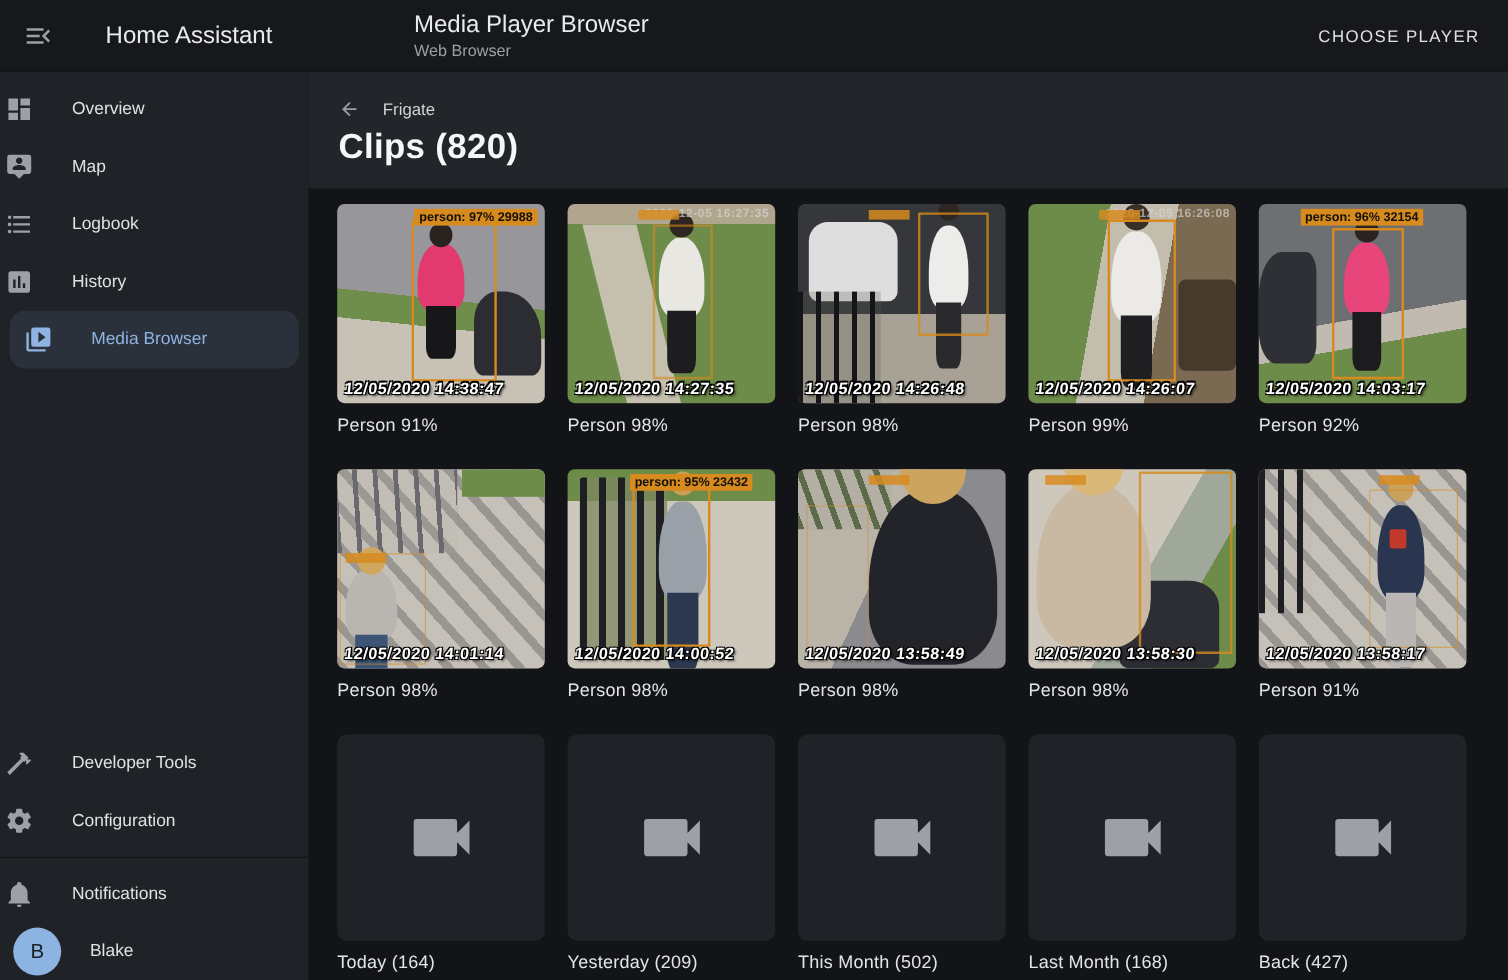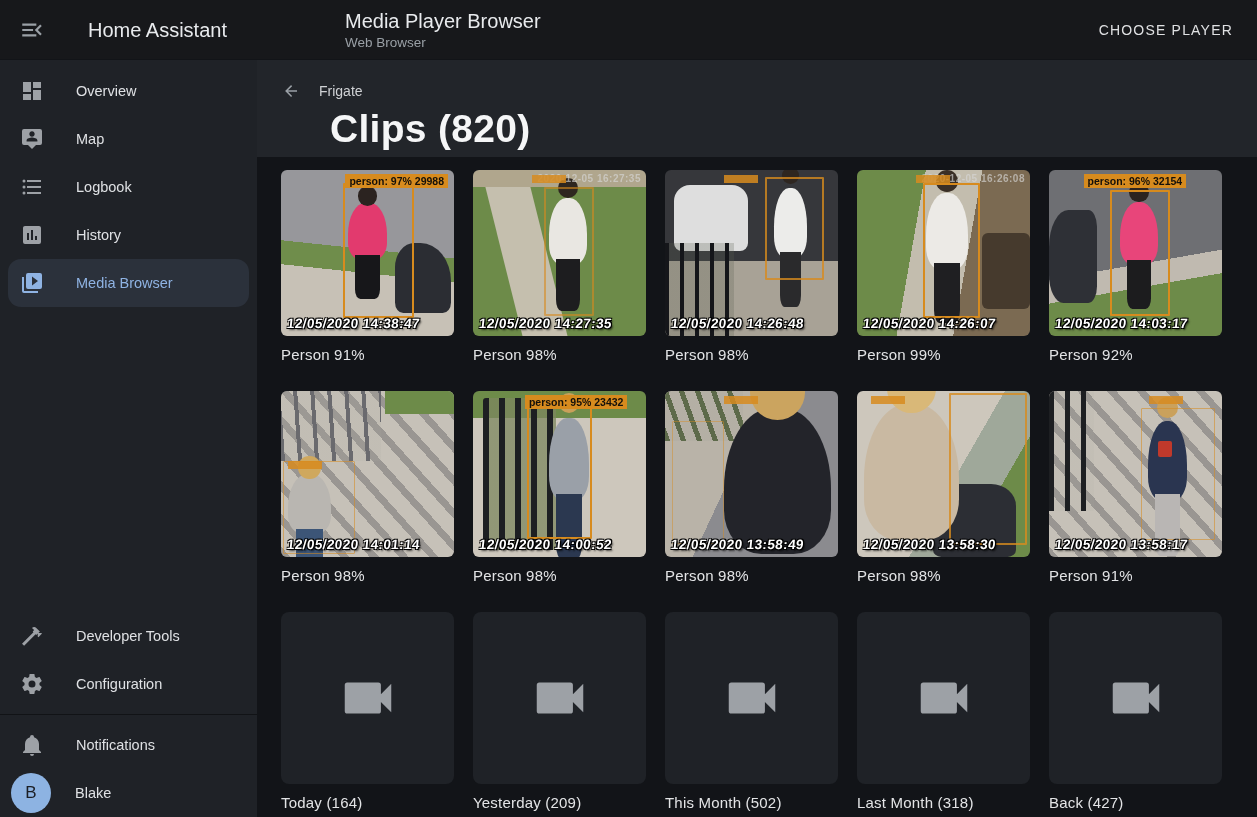--- a/index.html
+++ b/index.html
@@ -33,21 +33,21 @@
     font-family:"Liberation Sans", sans-serif;
   }
 
   
   .sidebar {
     position:absolute; left:0; top:60px; width:257px; height:757px;
     background:#1f2227; display:flex; flex-direction:column; padding-top:7px; z-index:20;
   }
   .nav-item {
     height:48px; display:flex; align-items:center; cursor:pointer;
-    padding-left:20px; margin:0 0; color:#dfe1e4; font-size:14.5px; font-weight:500;
+    padding-left:4px; margin:0 0; color:#dfe1e4; font-size:14.5px; font-weight:500;
   }
   .nav-item .nav-icon { width:24px; height:24px; margin-right:32px; color:#9da1a6; flex:none; display:flex; }
   .nav-item.selected {
     background:#2b313b; border-radius:13px; margin:0 8px; padding-left:12px; color:#8fb3e3;
   }
   .nav-item.selected .nav-icon { color:#8fb3e3; }
   .nav-spacer { flex:1 1 auto; }
   .nav-divider { height:1px; background:#111316; margin:6px 0 6px 0; }
   .avatar {
     width:40px; height:40px; border-radius:50%; background:#8db3e2; color:#1b1e24;
@@ -57,21 +57,21 @@
   .nav-item.user { padding-left:20px; }
 
   
   .main { position:absolute; left:257px; top:60px; width:1000px; height:757px; background:#121418; }
   .main-header {
     height:97px; background:#22252a; padding:22px 0 0 25px;
   }
   .breadcrumb { display:flex; align-items:center; gap:19px; cursor:pointer; width:max-content; }
   .breadcrumb .arrow { width:18px; height:18px; color:#9aa0a6; display:flex; }
   .breadcrumb-label { font-size:14px; color:#d0d2d5; }
-  .page-title { font-size:39px; font-weight:700; color:#f5f6f7; margin-top:7px; letter-spacing:.3px;margin-left:48px; }
+  .page-title { font-size:29px; font-weight:700; color:#f5f6f7; margin-top:7px; letter-spacing:.3px; }
 
   
   .grid {
     padding:13px 0 0 24px;
     display:grid; grid-template-columns:repeat(5, 173px);
     column-gap:19px; row-gap:28px;
   }
   .card { width:173px; cursor:pointer; }
   .thumb {
     position:relative; width:173px; height:166px; border-radius:6px; overflow:hidden;
@@ -437,21 +437,21 @@
           </svg>
       </div>
       <div class="caption">This Month (502)</div>
     </div>
     <div class="card">
       <div class="fthumb">
         <svg viewBox="0 0 24 24" fill="currentColor">
             <path d="M17,10.5V7A1,1 0 0,0 16,6H4A1,1 0 0,0 3,7V17A1,1 0 0,0 4,18H16A1,1 0 0,0 17,17V13.5L21,17.5V6.5L17,10.5Z"></path>
           </svg>
       </div>
-      <div class="caption">Last Month (318)</div>
+      <div class="caption">Last Month (168)</div>
     </div>
     <div class="card">
       <div class="fthumb">
         <svg viewBox="0 0 24 24" fill="currentColor">
             <path d="M17,10.5V7A1,1 0 0,0 16,6H4A1,1 0 0,0 3,7V17A1,1 0 0,0 4,18H16A1,1 0 0,0 17,17V13.5L21,17.5V6.5L17,10.5Z"></path>
           </svg>
       </div>
       <div class="caption">Back (427)</div>
     </div>
 

